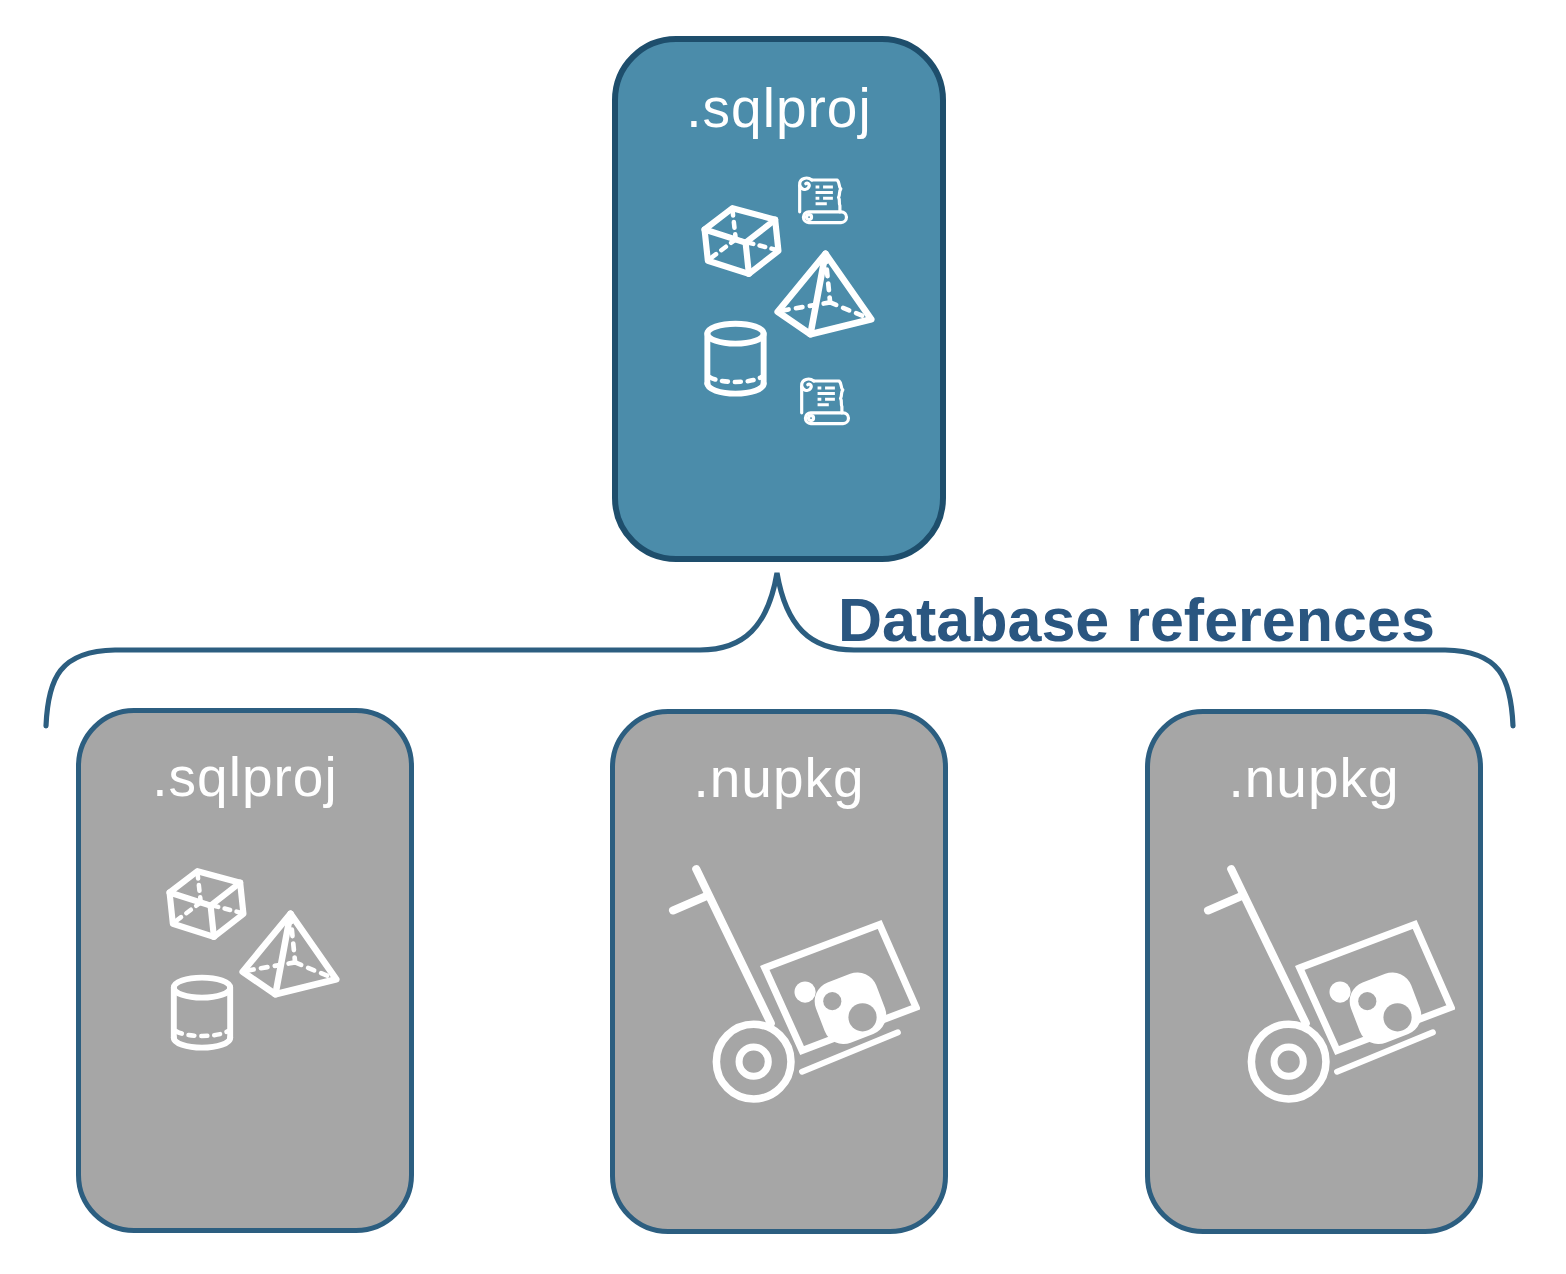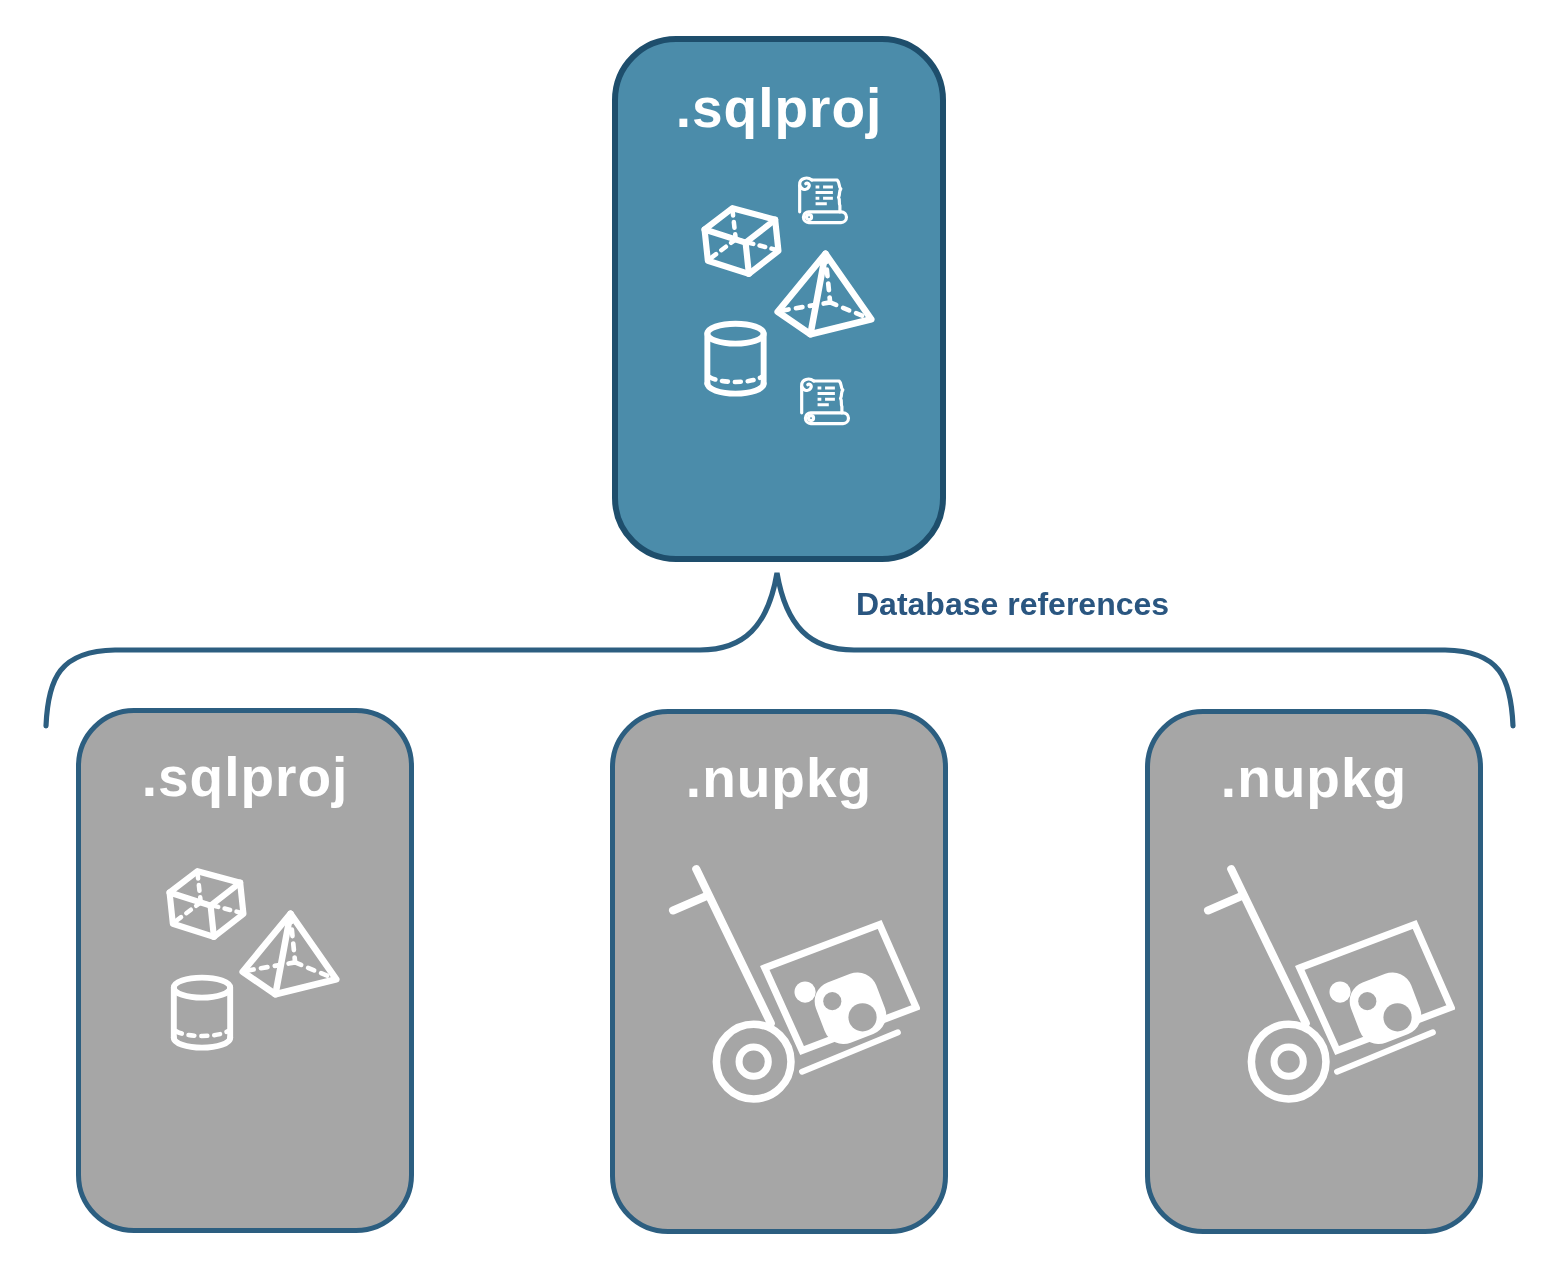--- a/index.html
+++ b/index.html
@@ -19,21 +19,21 @@
     width:338px;height:525px;
     background:var(--child-fill,#A6A6A6);
     border:5px solid var(--child-border,#2C5E80);
     border-radius:58px;
   }
   .node-child.pos-0{left:76px;top:708px;}
   .node-child.pos-1{left:610px;top:709px;}
   .node-child.pos-2{left:1145px;top:709px;}
   .node-title{
     margin-top:36px;text-align:center;
-    font-weight:bold;font-size:55px;line-height:1.1;
+    font-weight:normal;font-size:55px;line-height:1.1;
     color:#fff;letter-spacing:1px;
   }
   .node-child .node-title{margin-top:34px;}
   .icon{position:absolute;color:#fff;display:block;}
   
   .root-cube{left:80px;top:156px;width:87px;height:86px;}
   .root-scroll-a{left:177px;top:131px;width:58px;height:57px;}
   .root-pyramid{left:155px;top:206px;width:103px;height:92px;}
   .root-cylinder{left:83px;top:277px;width:69px;height:82px;}
   .root-scroll-b{left:179px;top:332px;width:58px;height:57px;}
@@ -42,22 +42,22 @@
   .child-pyramid{left:157px;top:196px;width:103px;height:90px;}
   .child-cylinder{left:86px;top:261px;width:70px;height:80px;}
   
   .child-dolly{left:53px;top:142px;width:252px;height:252px;}
   
   .brace-svg{position:absolute;left:0;top:0;width:1566px;height:1274px;pointer-events:none;}
   .brace-path{
     fill:none;stroke:var(--connector,#2C5E80);stroke-width:5.2;stroke-linecap:round;
   }
   .connector-label{
-    position:absolute;left:856px;top:587px;
-    font-size:32px;font-weight:bold;line-height:1.1;
+    position:absolute;left:838px;top:587px;
+    font-size:61px;font-weight:bold;line-height:1.1;
     color:var(--label-text,#2A5680);white-space:nowrap;
   }
   .defs-holder{position:absolute;width:0;height:0;overflow:hidden;}
 </style>
 </head>
 <body>
 
 <svg class="defs-holder" aria-hidden="true">
   <defs>
     <symbol id="sym-cube" viewBox="0 0 106 96">

